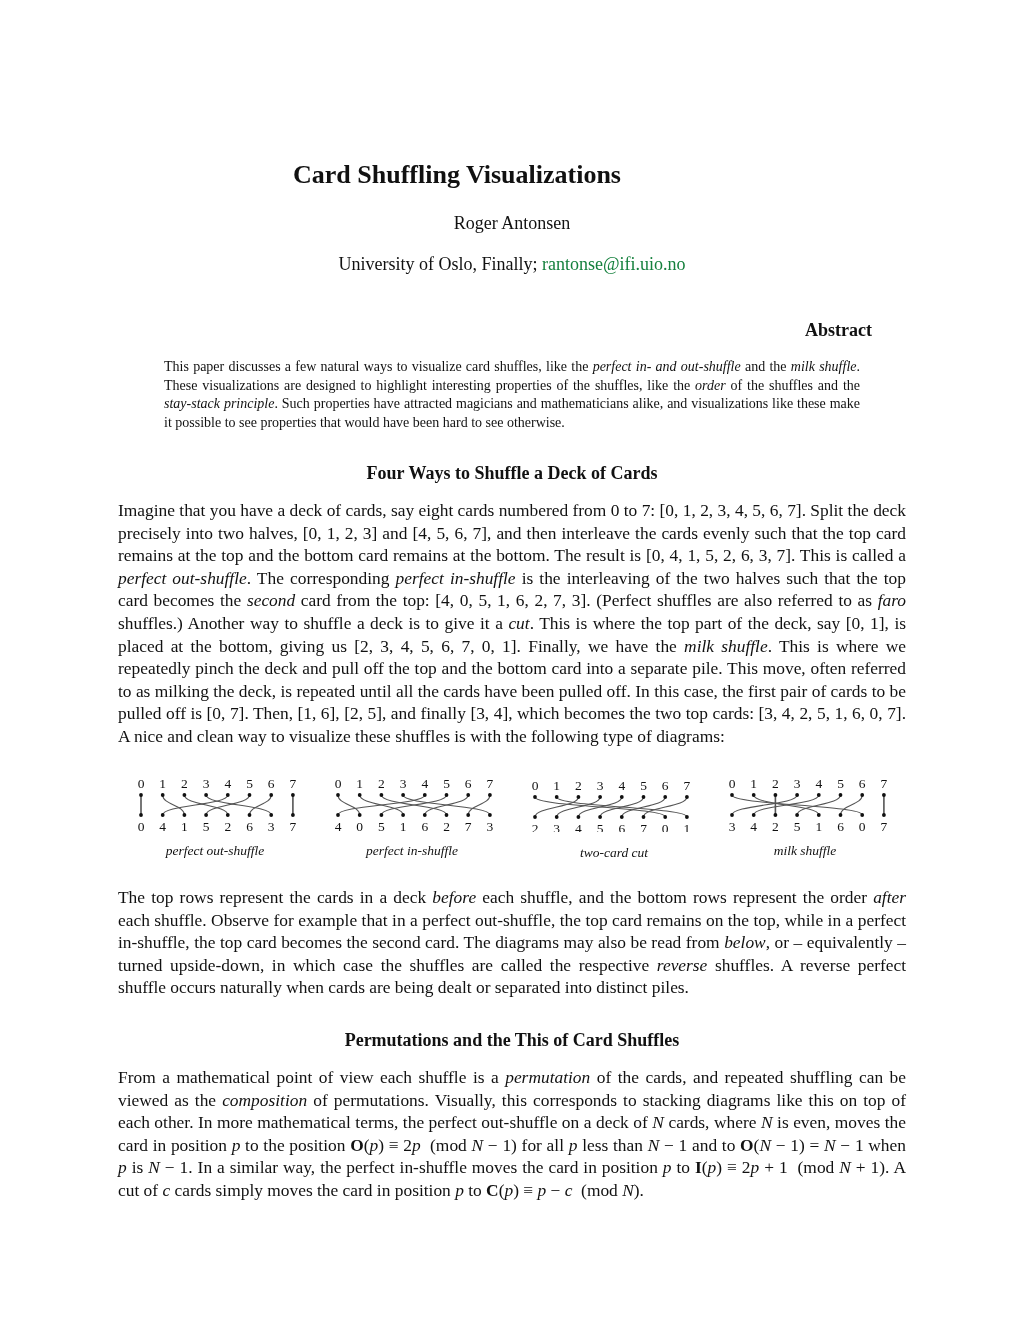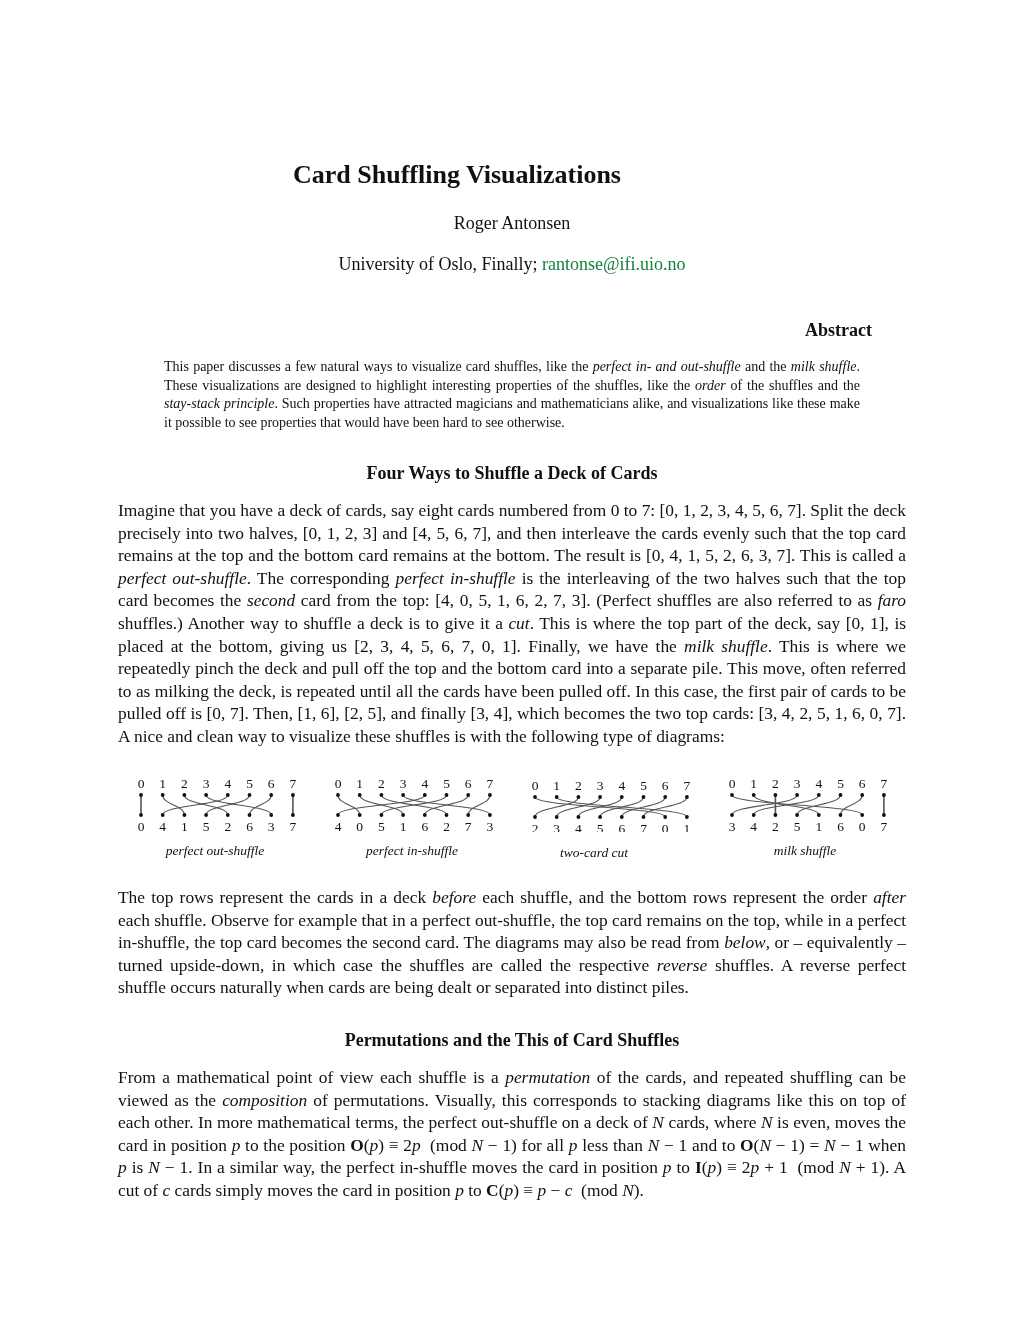--- a/index.html
+++ b/index.html
@@ -191,19 +191,19 @@
     <text x="818.8" y="59" text-anchor="middle" font-size="13.5" fill="#111">1</text>
     <circle cx="840.5" cy="43" r="1.9" fill="#111"></circle>
     <text x="840.5" y="59" text-anchor="middle" font-size="13.5" fill="#111">6</text>
     <circle cx="862.2" cy="43" r="1.9" fill="#111"></circle>
     <text x="862.2" y="59" text-anchor="middle" font-size="13.5" fill="#111">0</text>
     <circle cx="883.9" cy="43" r="1.9" fill="#111"></circle>
     <text x="883.9" y="59" text-anchor="middle" font-size="13.5" fill="#111">7</text>
   </svg>
 <div class="caption" style="left:125px;top:843px">perfect out-shuffle</div>
 <div class="caption" style="left:322px;top:843px">perfect in-shuffle</div>
-<div class="caption" style="left:504px;top:845px">two-card cut</div>
+<div class="caption" style="left:524px;top:845px">two-card cut</div>
 <div class="caption" style="left:715px;top:843px">milk shuffle</div>
 
 <div class="para" style="top:886px"><span>The top rows represent the cards in a deck </span><em>before</em><span> each shuffle, and the bottom rows represent the order </span><em>after</em><span> each shuffle. Observe for example that in a perfect out-shuffle, the top card remains on the top, while in a perfect in-shuffle, the top card becomes the second card. The diagrams may also be read from </span><em>below</em><span>, or – equivalently – turned upside-down, in which case the shuffles are called the respective </span><em>reverse</em><span> shuffles. A reverse perfect shuffle occurs naturally when cards are being dealt or separated into distinct piles.</span></div>
 
 <div class="sec-head" style="top:1030px">Permutations and the This of Card Shuffles</div>
 <div class="para" style="top:1066px">From a mathematical point of view each shuffle is a <em>permutation</em> of the cards, and repeated shuffling can be viewed as the <em>composition</em> of permutations. Visually, this corresponds to stacking diagrams like this on top of each other. In more mathematical terms, the perfect out-shuffle on a deck of <em>N</em> cards, where <em>N</em> is even, moves the card in position <em>p</em> to the position <b>O</b>(<em>p</em>) ≡ 2<em>p</em> &nbsp;(mod <em>N</em> − 1) for all <em>p</em> less than <em>N</em> − 1 and to <b>O</b>(<em>N</em> − 1) = <em>N</em> − 1 when <em>p</em> is <em>N</em> − 1. In a similar way, the perfect in-shuffle moves the card in position <em>p</em> to <b>I</b>(<em>p</em>) ≡ 2<em>p</em> + 1 &nbsp;(mod <em>N</em> + 1). A cut of <em>c</em> cards simply moves the card in position <em>p</em> to <b>C</b>(<em>p</em>) ≡ <em>p</em> − <em>c</em> &nbsp;(mod <em>N</em>).</div>
 
 </body></html>

